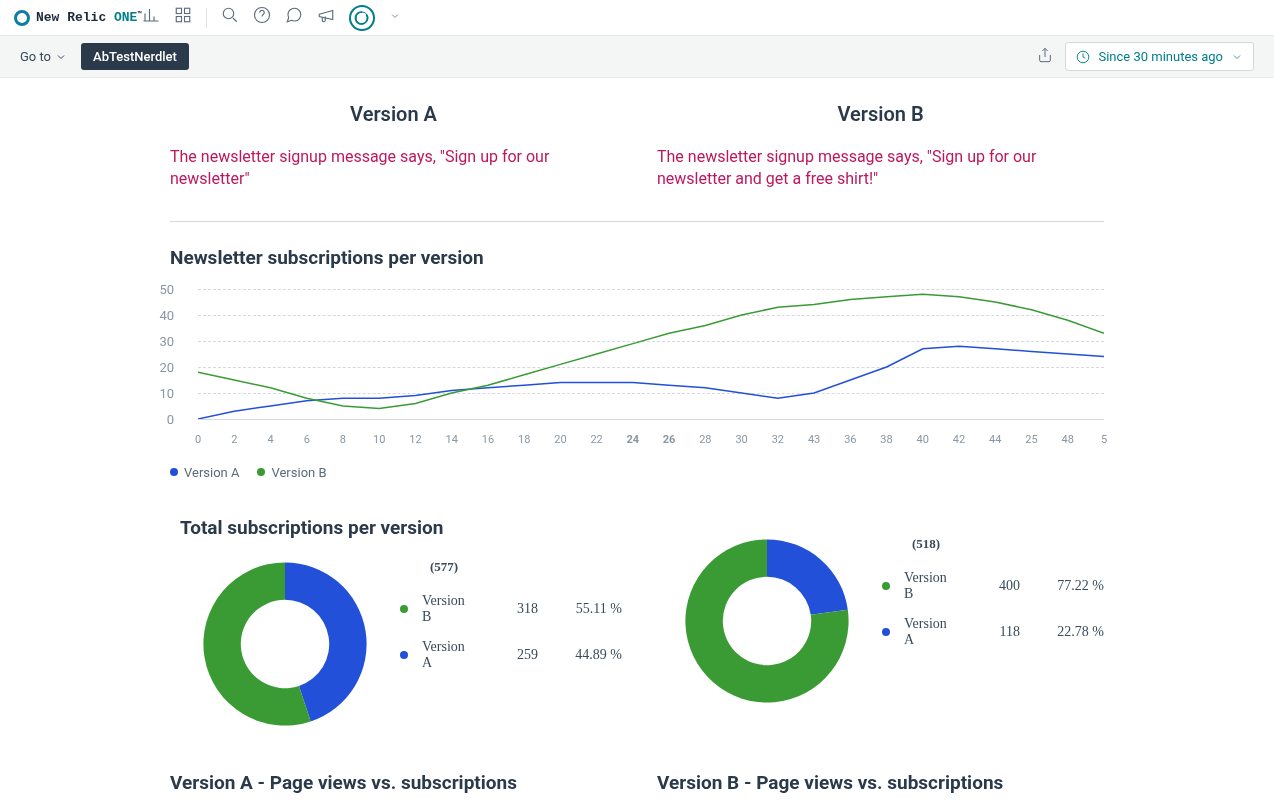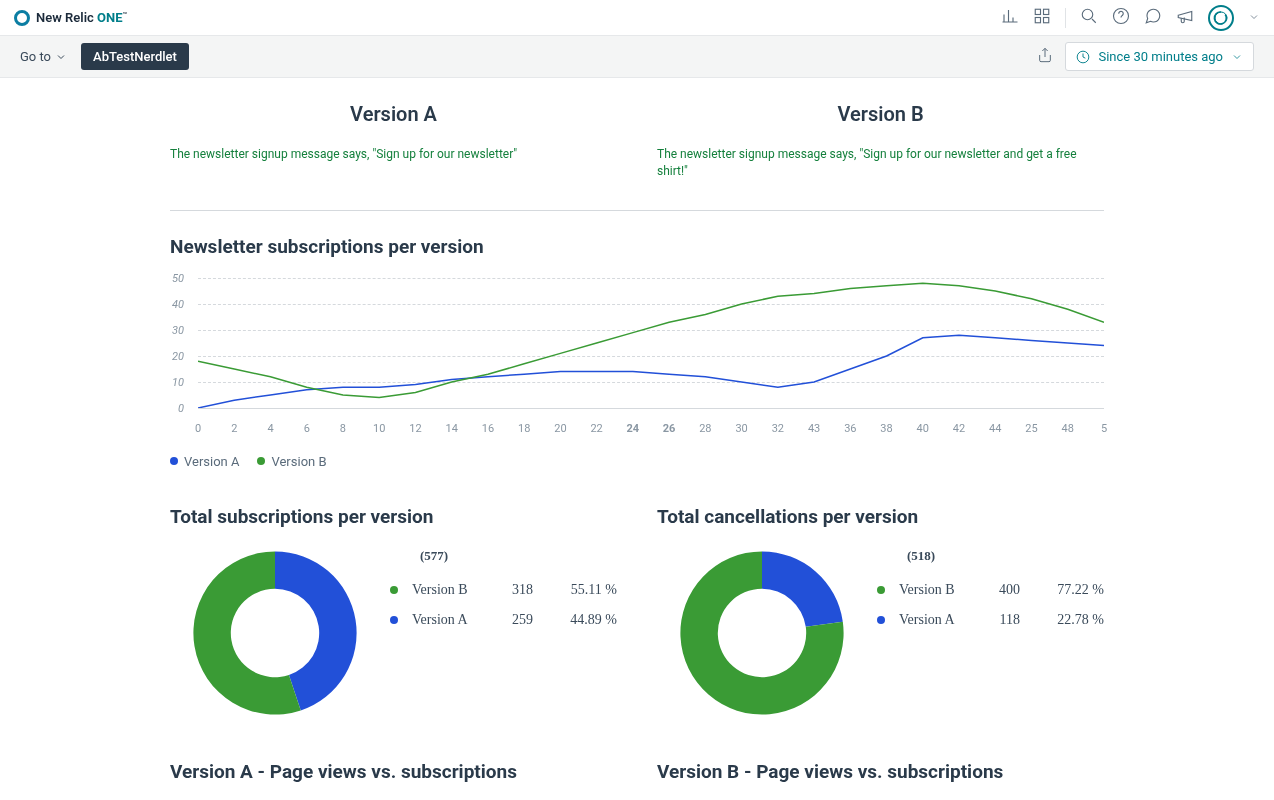--- a/index.html
+++ b/index.html
@@ -1,17 +1,17 @@
 <!DOCTYPE html>
 <html><head>
 <meta charset="utf-8">
 <style>
 * { box-sizing: border-box; margin: 0; padding: 0; }
 body { font-family: -apple-system, BlinkMacSystemFont, "Segoe UI", Roboto, sans-serif; background: #fff; color: #2a3a4a; }
-.topbar { height: 36px; display: flex; align-items: center; justify-content: space-between; padding: 0 14px; border-bottom: 1px solid #e6e8ea; }
+.topbar { height: 36px; display: flex; align-items: center; justify-content: flex-start; padding: 0 14px; border-bottom: 1px solid #e6e8ea; font-family: Liberation Mono, monospace; }
 .brand { display: flex; align-items: center; gap: 6px; }
 .brand-logo { width: 16px; height: 16px; border-radius: 50%; border: 3px solid #0c7ea3; position: relative; }
 .brand-text { font-size: 13px; font-weight: 600; color: #1b2a3a; }
 .brand-text .one { color: #007e8a; font-weight: 700; }
 .brand-text .tm { font-size: 7px; vertical-align: super; }
 .topbar-icons { display: flex; align-items: center; gap: 14px; }
 .topbar-icons svg { width: 18px; height: 18px; stroke: #5a6b7b; fill: none; stroke-width: 1.5; }
 .topbar-icons .divider { width: 1px; height: 20px; background: #e0e3e6; }
 .avatar-btn { width: 26px; height: 26px; border-radius: 50%; border: 2px solid #007e8a; display: flex; align-items: center; justify-content: center; }
 .avatar-btn svg { width: 16px; height: 16px; stroke: #007e8a; }
@@ -20,35 +20,35 @@
 .goto { font-size: 13px; color: #3a4a5a; display: flex; align-items: center; gap: 4px; cursor: pointer; }
 .chip { background: #2a3a4a; color: #fff; font-size: 13px; padding: 6px 12px; border-radius: 3px; font-weight: 500; }
 .subbar-right { display: flex; align-items: center; gap: 12px; }
 .share-icon svg { width: 16px; height: 16px; stroke: #5a6b7b; fill: none; stroke-width: 1.5; }
 .time-pill { display: flex; align-items: center; gap: 8px; background: #fff; border: 1px solid #d5d9dd; border-radius: 3px; padding: 6px 10px; font-size: 13px; color: #007e8a; cursor: pointer; }
 .time-pill svg { width: 14px; height: 14px; stroke: #007e8a; fill: none; stroke-width: 1.6; }
 .content { padding: 24px 170px 40px; }
 .versions-row { display: flex; gap: 40px; margin-bottom: 10px; }
 .version-col { flex: 1; }
 .version-title { text-align: center; font-size: 20px; font-weight: 600; color: #2a3a4a; margin-bottom: 20px; }
-.version-desc { font-size: 12px; color: #15803d; line-height: 1.4; }
+.version-desc { font-size: 16px; color: #be185d; line-height: 1.4; }
 hr.sep { border: none; border-top: 1px solid #d5d9dd; margin: 30px 0 24px; }
 .section-title { font-size: 19px; font-weight: 700; color: #2a3a4a; margin-bottom: 20px; }
 .line-chart-wrap { position: relative; height: 160px; margin-bottom: 16px; }
 .y-axis { position: absolute; left: 0; top: 0; bottom: 30px; width: 28px; }
-.y-tick { position: absolute; right: 14px; font-size: 11px; color: #8a97a3; transform: translateY(-50%); font-style: italic; }
+.y-tick { position: absolute; right: 24px; font-size: 13px; color: #8a97a3; transform: translateY(-50%); }
 .gridline { position: absolute; left: 28px; right: 0; border-top: 1px dashed #d5d9dd; }
 .gridline.zero { border-top-style: solid; }
 .plot-area { position: absolute; left: 28px; right: 0; top: 0; bottom: 30px; }
 .x-axis { position: absolute; left: 28px; right: 0; bottom: 0; height: 20px; }
 .x-tick { position: absolute; font-size: 11px; color: #8a97a3; transform: translateX(-50%); top: 4px; }
 .legend { display: flex; gap: 18px; font-size: 13px; color: #5a6b7b; margin-top: 4px; }
 .legend-item { display: flex; align-items: center; gap: 6px; }
 .legend-dot { width: 8px; height: 8px; border-radius: 50%; }
-.donuts-row { display: flex; gap: 40px; margin-top: 36px; }
+.donuts-row { display: flex; gap: 40px; margin-top: 36px; margin-left: 10px; }
 .donut-col { flex: 1; }
 .donut-body { display: flex; gap: 30px; margin-top: 20px; align-items: flex-start; }
 .donut-svg-wrap { width: 170px; height: 170px; flex-shrink: 0; margin-left: 20px; }
 .donut-info { flex: 1; font-size: 14px; color: #3a4a5a; font-family: Liberation Serif, serif; }
 .donut-total { font-weight: 700; font-size: 13px; margin-bottom: 18px; margin-left: 30px; }
 .donut-row { display: flex; align-items: center; gap: 14px; margin-bottom: 14px; }
 .donut-row .label { flex: 1; }
 .donut-row .val { width: 50px; text-align: right; }
 .donut-row .pct { width: 70px; text-align: right; }
 .bottom-titles { display: flex; gap: 40px; margin-top: 42px; }
@@ -238,21 +238,20 @@
                 <div class="legend-dot" style="background:#2250d8"></div>
       <div class="label">Version A</div>
       <div class="val">259</div>
       <div class="pct">44.89 %</div>
               </div>
             </div>
         </div>
       </div>
     </div>
     <div class="donut-col">
-      <div class="section-title">Total cancellations per version</div>
       <div class="donut-body">
         <div class="donut-svg-wrap">
           <svg viewBox="0 0 100 100" id="donut2">
               <path d="M 50 2 A 48 48 0 0 1 97.53376720291024 43.32609743107273 L 75.74745723490972 46.38496944183106 A 26 26 0 0 0 50 24 Z" fill="#2250d8"></path>
               <path d="M 97.53376720291024 43.32609743107273 A 48 48 0 1 1 49.99999999999999 2 L 49.99999999999999 24 A 26 26 0 1 0 75.74745723490972 46.38496944183106 Z" fill="#3a9b35"></path>
             </svg>
         </div>
         <div class="donut-info">
           <div class="donut-total">(518)</div>
           <div id="donut2-rows">

